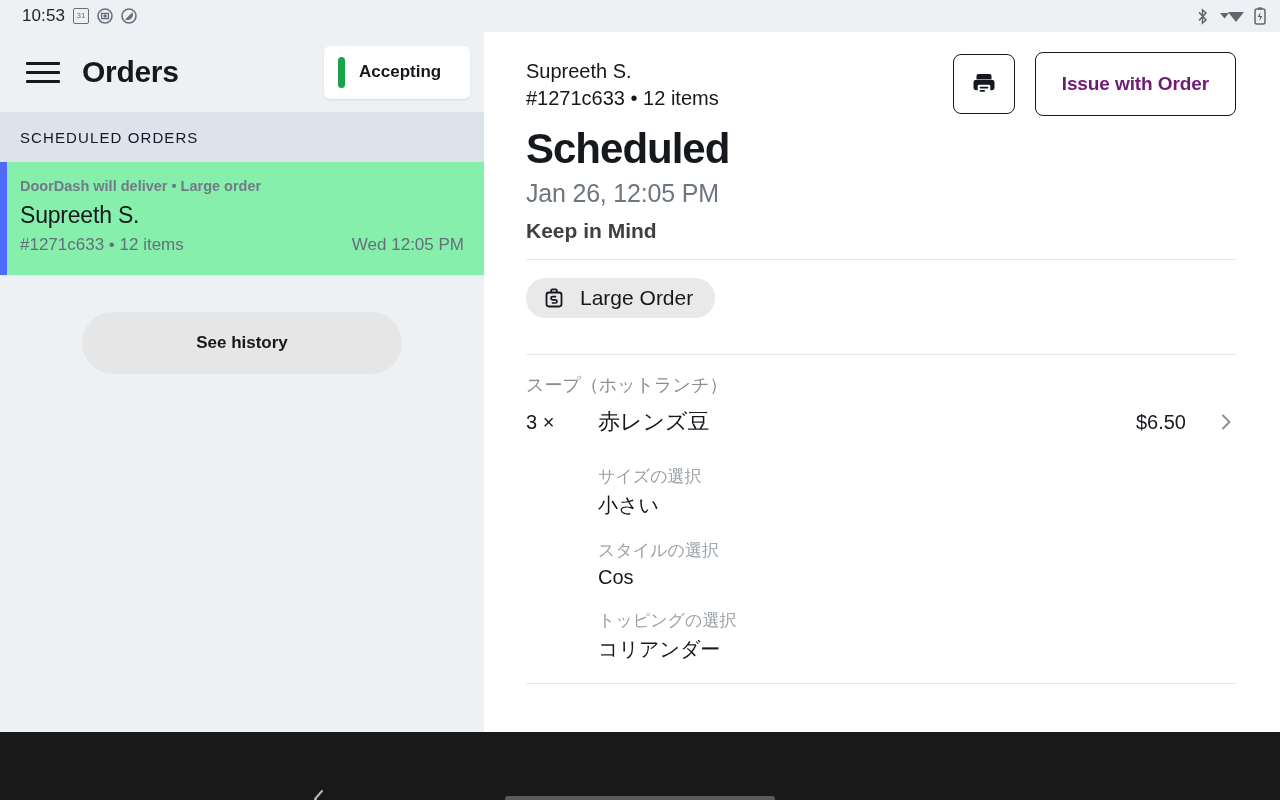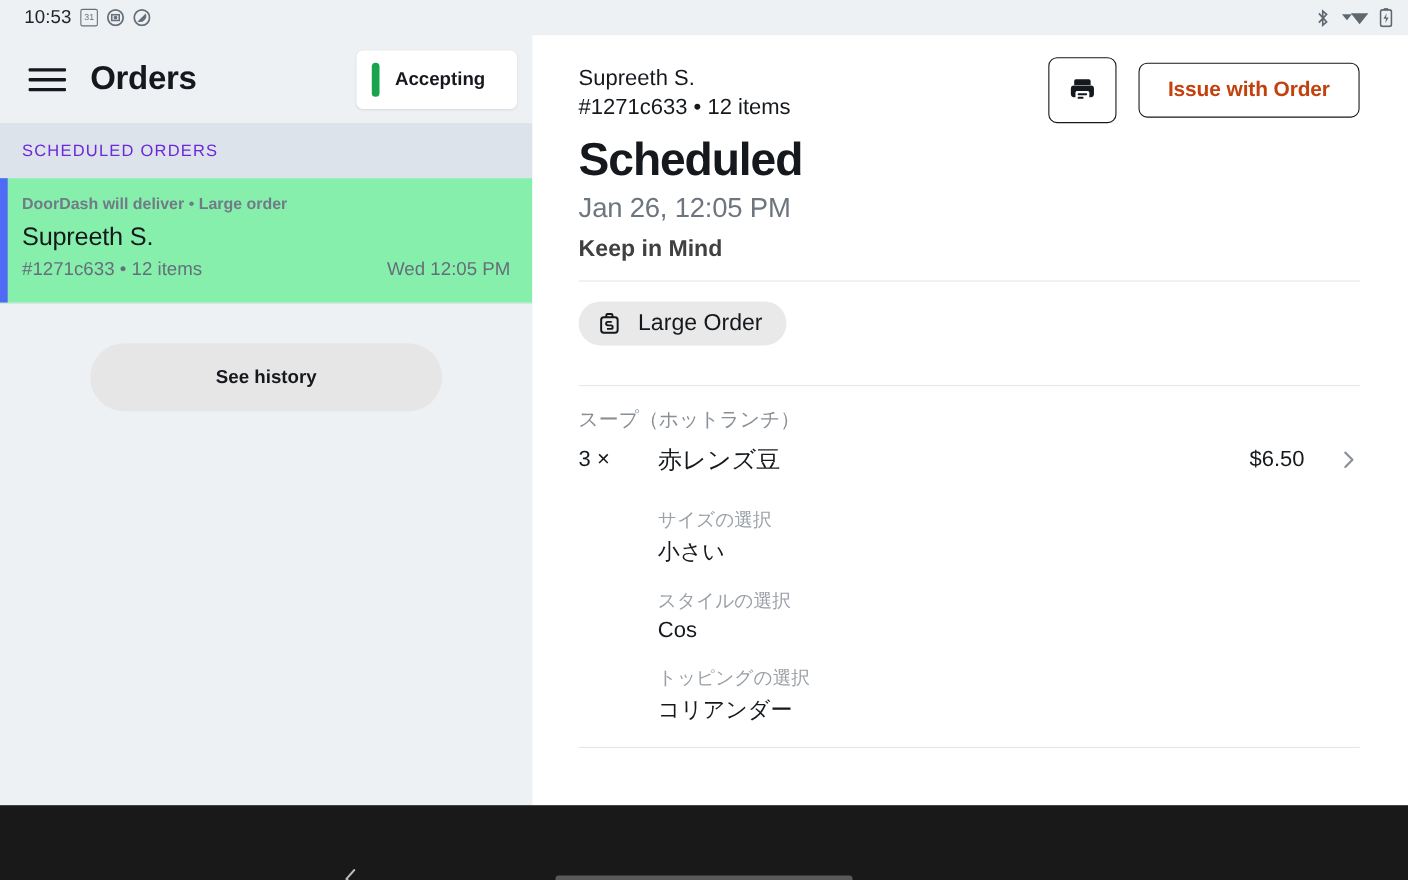--- a/index.html
+++ b/index.html
@@ -49,21 +49,21 @@
     display: flex; align-items: center; gap: 14px; padding: 0 18px 0 14px;
     box-shadow: 0 1px 2px rgba(0,0,0,.10);
     cursor: pointer;
   }
   .accepting-bar { width: 7px; height: 31px; border-radius: 4px; background:#17a44a; }
   .accepting-label { font-size: 17px; font-weight: 700; color:#15191d; }
 
   .section-head {
     background: #dde3ea; height: 50px;
     display: flex; align-items: center; padding: 0 20px;
-    font-size: 15px; font-weight: 500; letter-spacing: 1.1px; color:#6d28d9;
+    font-size: 15px; font-weight: 500; letter-spacing: 1.1px; color:#0f172a;
   }
 
   .order-card {
     position: relative; background: #86efac; padding: 16px 20px 20px 20px;
     border-bottom: 1px solid #e3e7ec; cursor: pointer;
   }
   .order-card::before {
     content: ""; position: absolute; left: 0; top: 0; bottom: 0; width: 7px;
     background: #4f6bf6;
   }
@@ -90,24 +90,24 @@
   .right-head { display: flex; align-items: flex-start; }
   .cust-block { padding-top: 6px; }
   .cust-name { font-size: 20px; color:#15191d; line-height: 1.35; }
   .cust-sub { font-size: 20px; color:#15191d; line-height: 1.35; }
   .head-actions { margin-left: auto; display: flex; align-items: center; gap: 20px; }
   .print-btn {
     width: 62px; height: 60px; border: 1.6px solid #15191d; border-radius: 8px;
     background:#fff; cursor: pointer; display:flex; align-items:center; justify-content:center;
   }
   .issue-btn {
-    height: 50px; padding: 0 26px; border: 1.6px solid #15191d; border-radius: 8px;
+    height: 64px; padding: 0 26px; border: 1.6px solid #15191d; border-radius: 8px;
     background:#fff; cursor:pointer;
     font-family: "Liberation Sans", sans-serif;
-    font-size: 19px; font-weight: 700; color:#c2410c; letter-spacing:-.1px;
+    font-size: 19px; font-weight: 700; color:#701a75; letter-spacing:-.1px;
   }
 
   .status-title { font-size: 42px; font-weight: 700; color:#15191d; letter-spacing:-1px; margin-top: 9px; }
   .status-date { font-size: 25px; color:#6d757e; margin-top: 6px; letter-spacing:-.2px; }
 
   .keep-title { font-size: 21px; font-weight: 700; color:#404040; margin-top: 11px; }
   .hr { height: 1px; background:#e4e7ea; margin-top: 16px; }
 
   .chip-row { padding: 18px 0 20px 0; }
   .chip {

